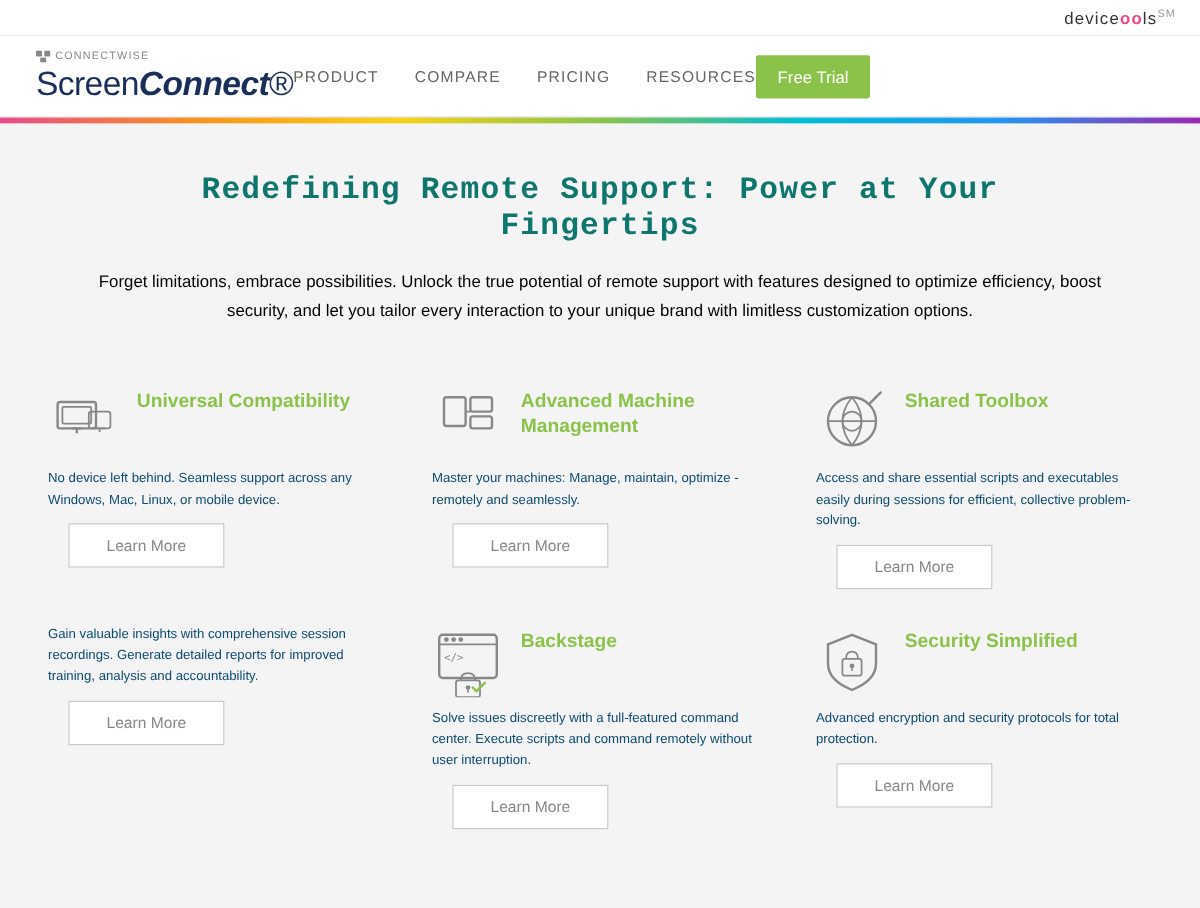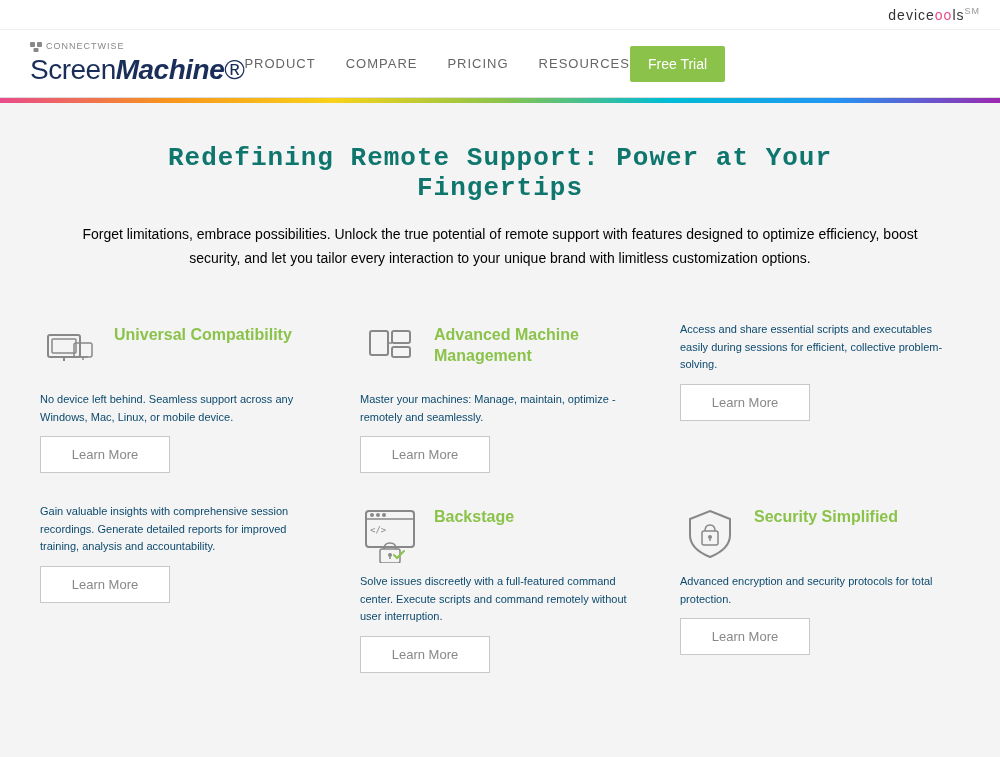--- a/index.html
+++ b/index.html
@@ -13,21 +13,21 @@
       font-size: 13px;
       color: #999;
       border-bottom: 1px solid #eee;
     }
     .manytools-logo {
       font-size: 14px;
       color: #555;
       letter-spacing: 1px;
     }
     .manytools-logo span.many { color: #333; }
-    .manytools-logo span.tools { color: #e84b8a; }
+    .manytools-logo span.tools { color: #e84b8a; font-weight: bold; }
     .manytools-logo span.tm { font-size: 9px; vertical-align: super; color: #999; }
 
     
     header {
       background: #fff;
       display: flex;
       align-items: center;
       justify-content: flex-start;
       padding: 12px 30px;
       border-bottom: 1px solid #ddd;
@@ -164,20 +164,21 @@
       display: inline-block;
       border: 1px solid #c8c8c8;
       background: #fff;
       color: #888;
       padding: 10px 28px;
       font-size: 13px;
       cursor: pointer;
       text-align: center;
       width: fit-content;
       min-width: 130px;
+      margin-left: 17px;
     }
 
     
     .cta-section {
       text-align: center;
       padding: 30px 0 20px;
     }
   </style>
 </head>
 <body>
@@ -193,21 +194,21 @@
     <div class="logo-top">
       <span>
         <svg width="12" height="10" viewBox="0 0 12 10">
           <rect x="0" y="0" width="5" height="5" fill="#888" rx="1"></rect>
           <rect x="7" y="0" width="5" height="5" fill="#888" rx="1"></rect>
           <rect x="3.5" y="6" width="5" height="4" fill="#888" rx="1"></rect>
         </svg>
         CONNECTWISE
       </span>
     </div>
-    <div class="logo-main">Screen<em>Machine</em>®</div>
+    <div class="logo-main">Screen<em>Connect</em>®</div>
   </div>
 
   <nav>
     <a href="#">PRODUCT</a>
     <a href="#">COMPARE</a>
     <a href="#">PRICING</a>
     <a href="#">RESOURCES</a>
   </nav>
 
   <div class="header-buttons">
@@ -254,20 +255,34 @@
             <line x1="28" y1="22" x2="32" y2="22" stroke="#888" stroke-width="1.5"></line>
           </svg>
         </div>
         <div class="feature-title">Advanced Machine Management</div>
       </div>
       <p class="feature-desc">Master your machines: Manage, maintain, optimize - remotely and seamlessly.</p>
       <button class="btn-learn-more">Learn More</button>
     </div>
 
     <div class="feature-card">
+      <div class="feature-top">
+        <div class="feature-icon">
+          <svg viewBox="0 0 60 60" fill="none" xmlns="http://www.w3.org/2000/svg">
+            <circle cx="30" cy="30" r="20" stroke="#888" stroke-width="2" fill="none"></circle>
+            <ellipse cx="30" cy="30" rx="8" ry="8" stroke="#888" stroke-width="1.5" fill="none"></ellipse>
+            <path d="M30 10 Q38 20 38 30 Q38 40 30 50" stroke="#888" stroke-width="1.5" fill="none"></path>
+            <path d="M30 10 Q22 20 22 30 Q22 40 30 50" stroke="#888" stroke-width="1.5" fill="none"></path>
+            <line x1="10" y1="30" x2="50" y2="30" stroke="#888" stroke-width="1.5"></line>
+            <path d="M44 16 L50 10" stroke="#888" stroke-width="2" stroke-linecap="round"></path>
+            <path d="M50 10 L54 6" stroke="#888" stroke-width="2" stroke-linecap="round"></path>
+          </svg>
+        </div>
+        <div class="feature-title">Shared Toolbox</div>
+      </div>
       <p class="feature-desc">Access and share essential scripts and executables easily during sessions for efficient, collective problem-solving.</p>
       <button class="btn-learn-more">Learn More</button>
     </div>
 
     <div class="feature-card">
       <p class="feature-desc">Gain valuable insights with comprehensive session recordings. Generate detailed reports for improved training, analysis and accountability.</p>
       <button class="btn-learn-more">Learn More</button>
     </div>
 
     <div class="feature-card">

